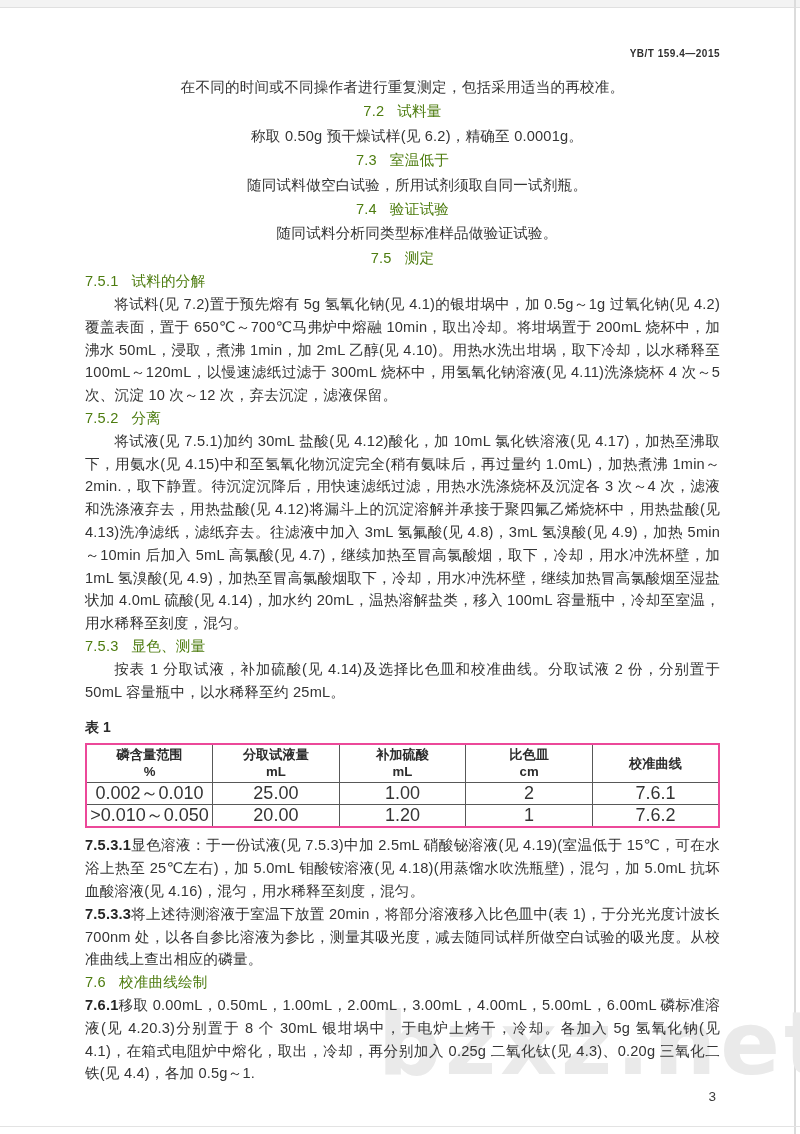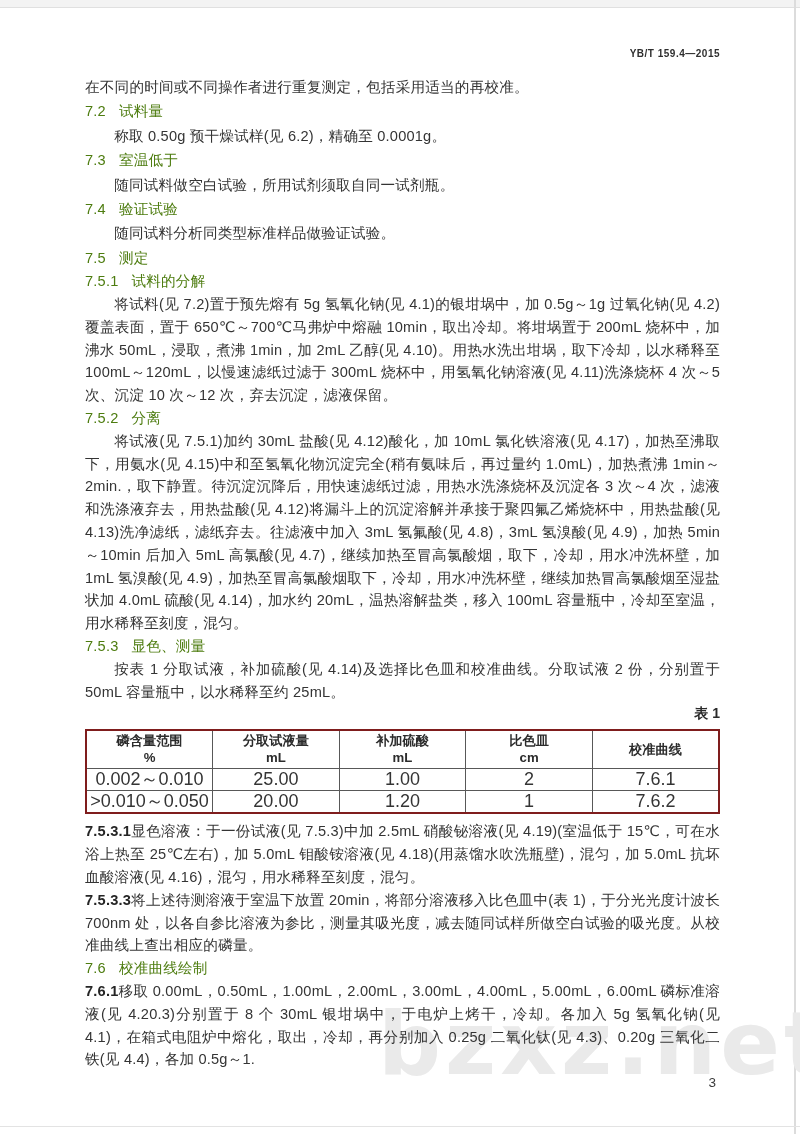--- a/index.html
+++ b/index.html
@@ -22,33 +22,33 @@
   }
 
   .page { position:relative; z-index:1; padding:48px 80px 0 85px; }
 
   .docnum {
     text-align:right; font-weight:bold; font-size:10px;
     letter-spacing:.5px; margin-bottom:16px; color:#2f2f2f;
   }
 
   .line { font-size:14.6px; line-height:22.8px; letter-spacing:.2px; }
-  .front .line { line-height:24.4px; }
+  .front .line { line-height:24.4px;text-align:center; }
 
   .h { font-weight:normal; color:#4d7c0f; }
   .h .ht { margin-left:13px; }
 
   .para { text-indent:2em; text-align:justify; }
 
   .numpara { text-align:justify; }
   .numpara .num { font-weight:bold; color:#252525; }
 
-  .tblcap { text-align:right; font-weight:bold; font-size:14px; margin:2px 0 6px; color:#2a2a2a; }
+  .tblcap { text-align:left; font-weight:bold; font-size:14px; margin:16px 0 6px; color:#2a2a2a; }
 
-  table { width:100%; border-collapse:collapse; table-layout:fixed; border:2px solid #7f1d1d; }
+  table { width:100%; border-collapse:collapse; table-layout:fixed; border:2px solid #ec4899; }
   th,td { border:1.5px solid #585858; text-align:center; vertical-align:middle; }
   th { font-weight:bold; font-size:13.2px; padding:2px 0; height:35px; color:#2c2c2c; }
   th div { line-height:16.5px; }
   td { font-size:18px; height:21px; line-height:21px; }
 
   .pagenum { text-align:right; font-size:13.5px; margin-top:4px; padding-right:4px; color:#3a3a3a; }
 </style>
 </head>
 <body>
 

